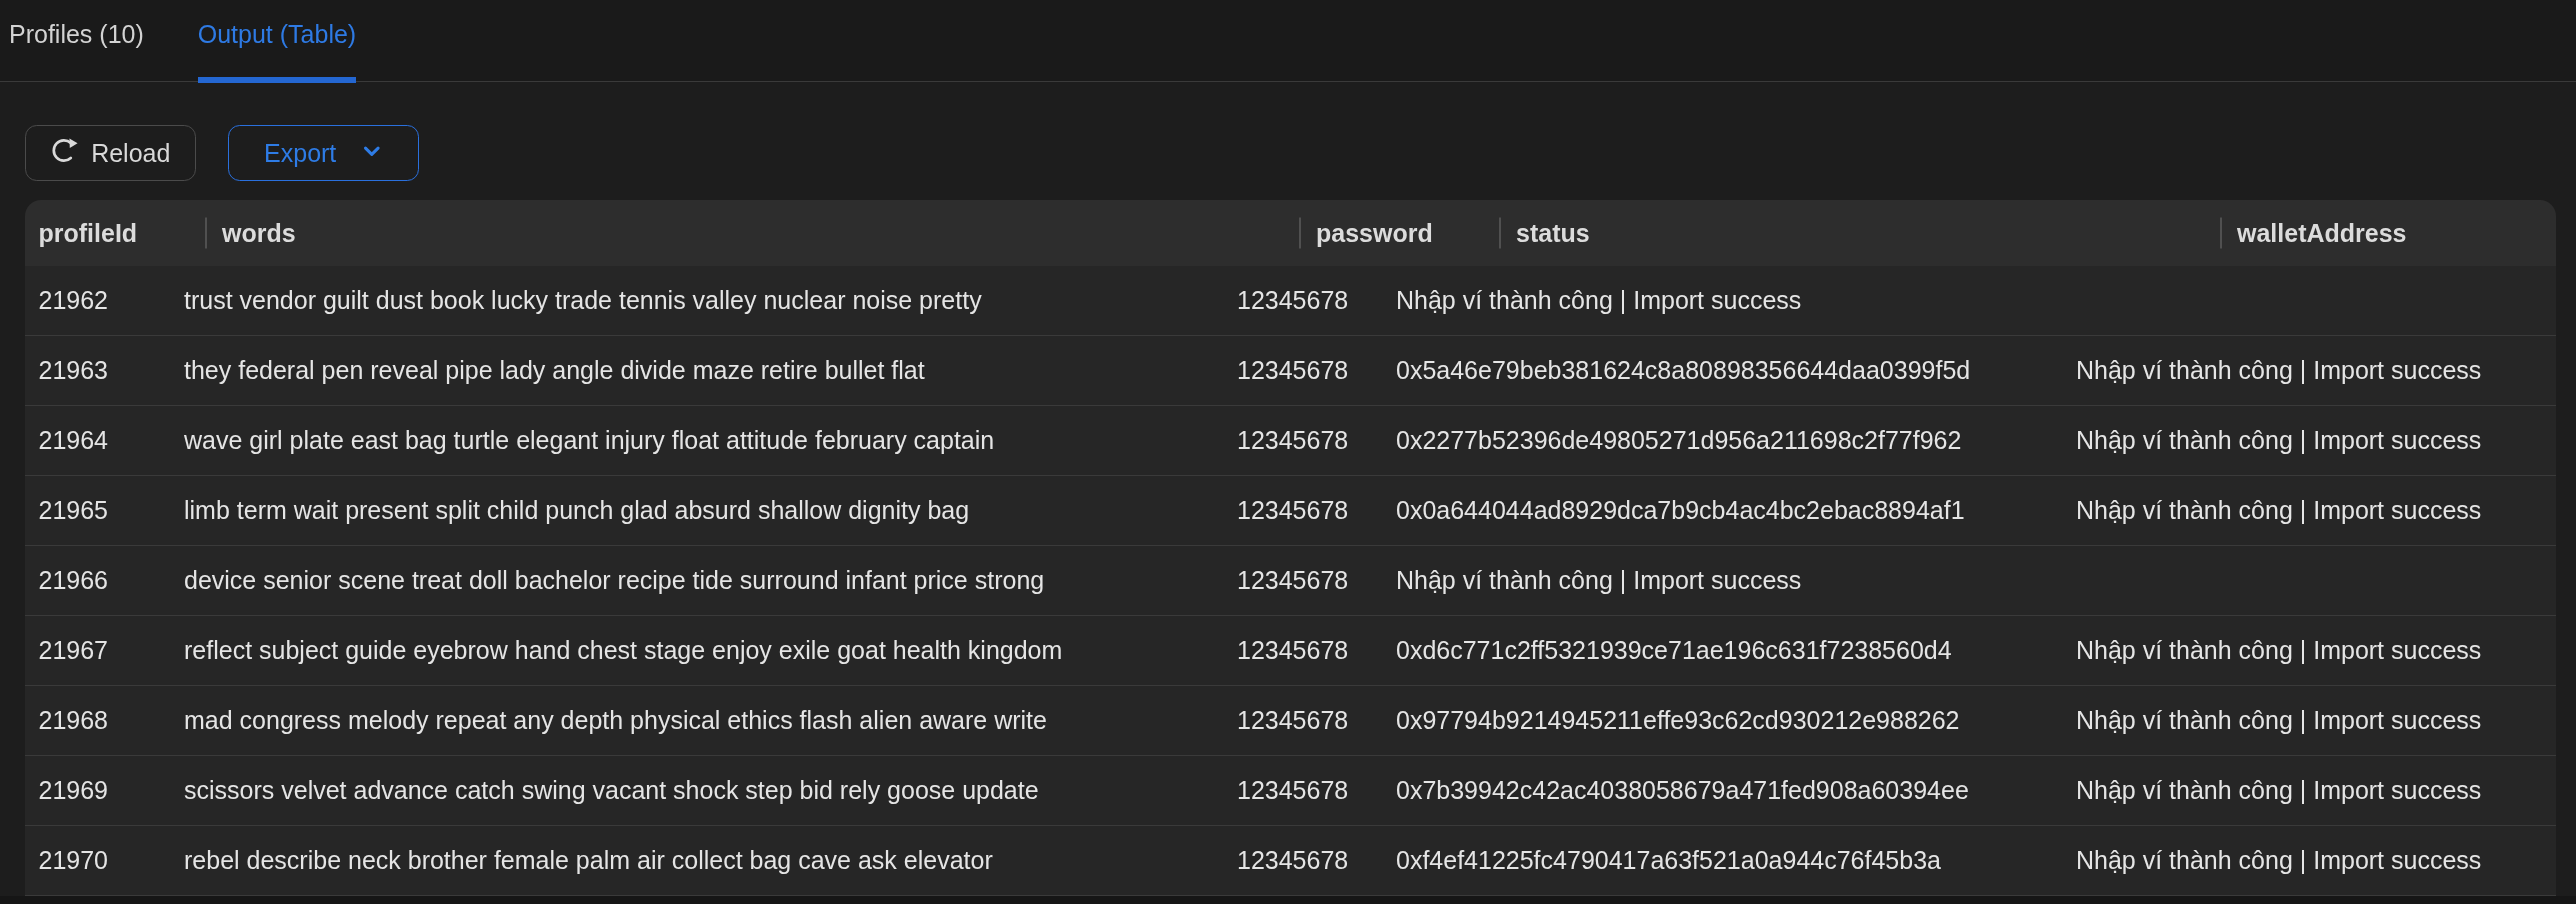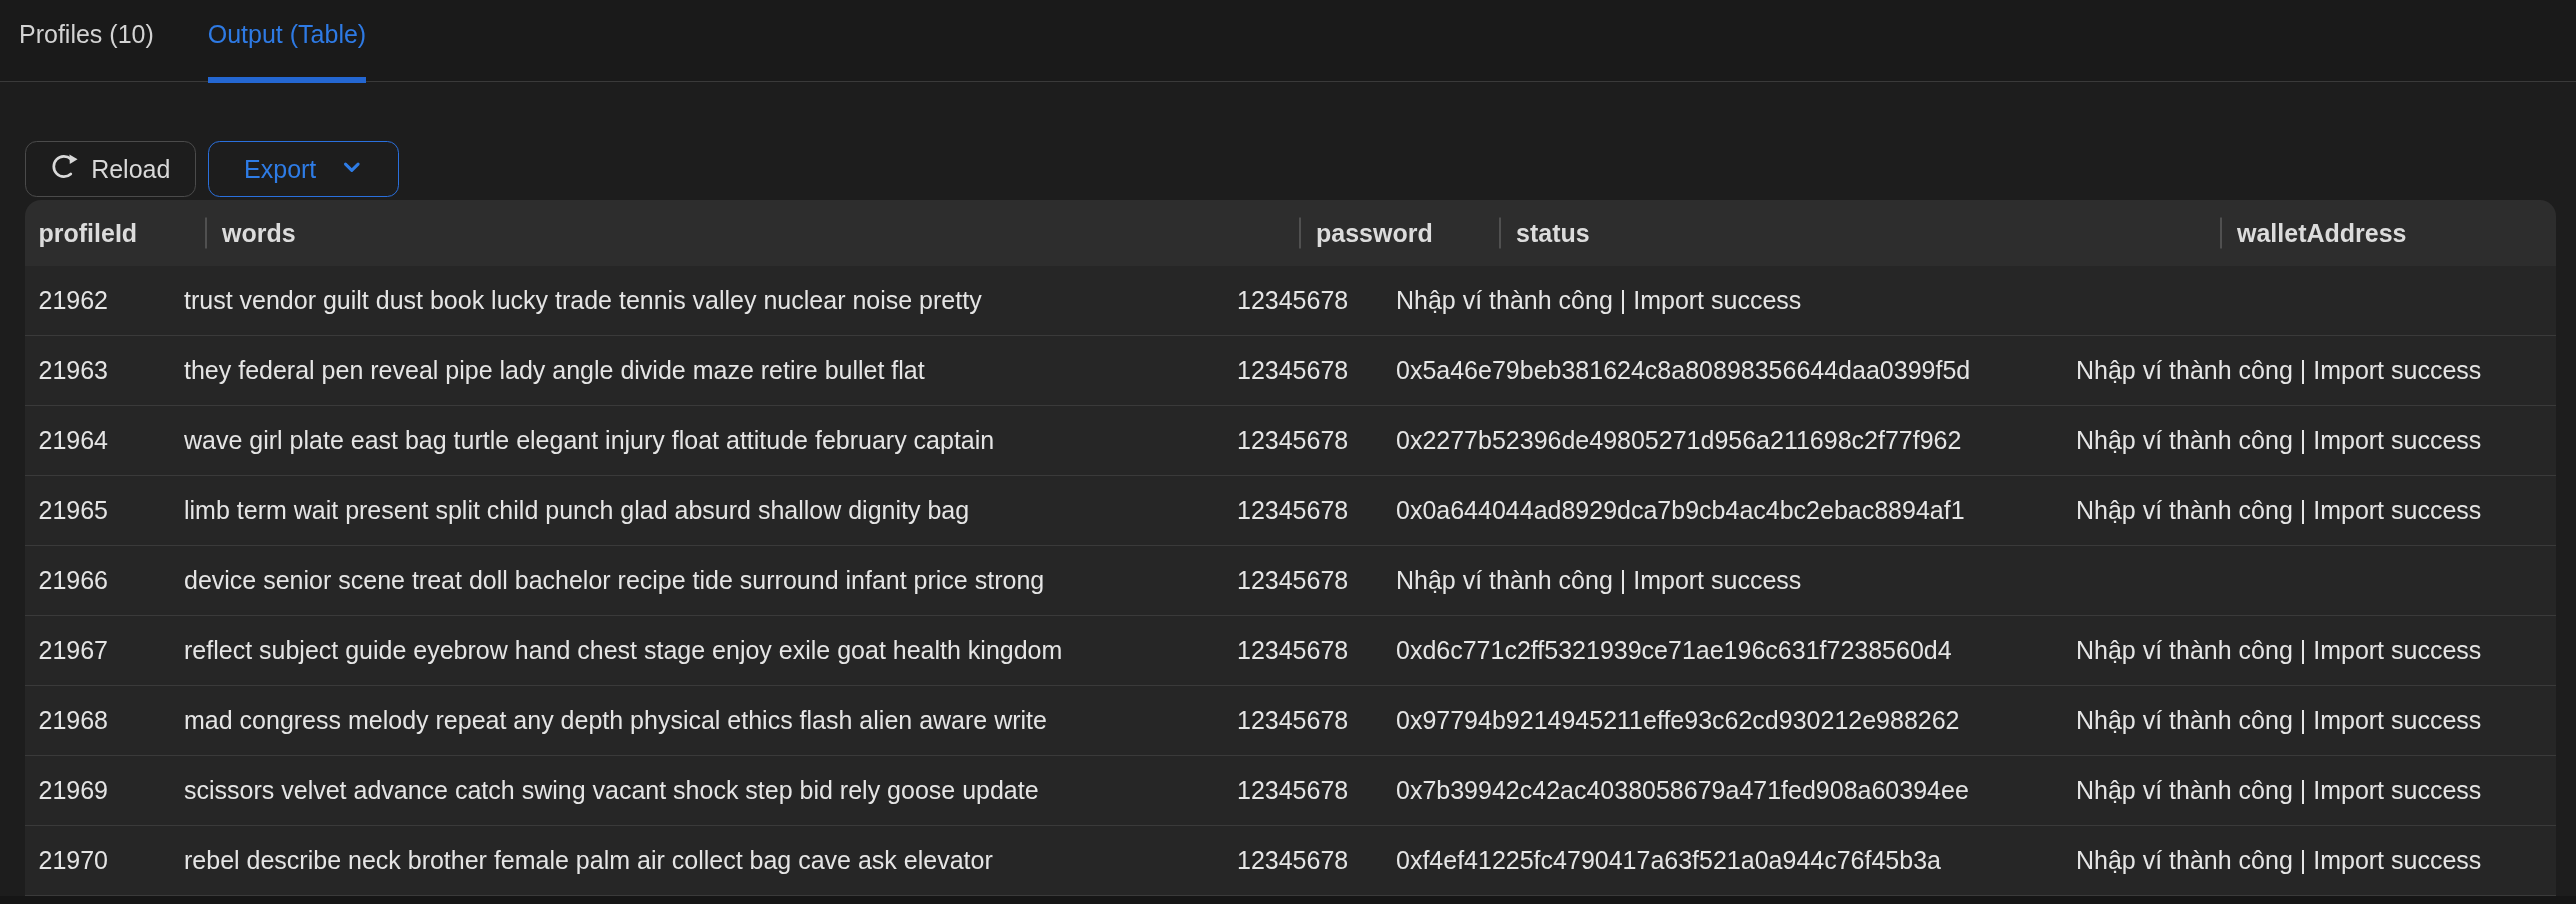--- a/index.html
+++ b/index.html
@@ -12,42 +12,42 @@
   }
 
   
   .tabbar {
     height:82px;
     background:#1a1a1a;
     border-bottom:1.8px solid #3a3a3a;
     display:flex;
     align-items:stretch;
     gap:54px;
-    padding-left:19px;
+    padding-left:9px;
   }
   .tab {
     display:flex; align-items:center;
     font-size:25px;
     color:#d3d3d3;
     position:relative;
     padding-bottom:12.6px;
     cursor:pointer;
     white-space:nowrap;
   }
   .tab.active { color:#2e7ae4; }
   .tab.active::after {
     content:"";
     position:absolute; left:0; right:0; bottom:-1.8px;
     height:5.4px; background:#2467d2;
   }
 
   
   .toolbar {
-    position:absolute; left:25px; top:141px;
-    display:flex; gap:12px;
+    position:absolute; left:25px; top:125px;
+    display:flex; gap:32px;
   }
   .btn {
     height:56px;
     display:flex; align-items:center; justify-content:center;
     border-radius:11.7px;
     font-size:25px;
     cursor:pointer;
     background:transparent;
   }
   .btn-reload {

